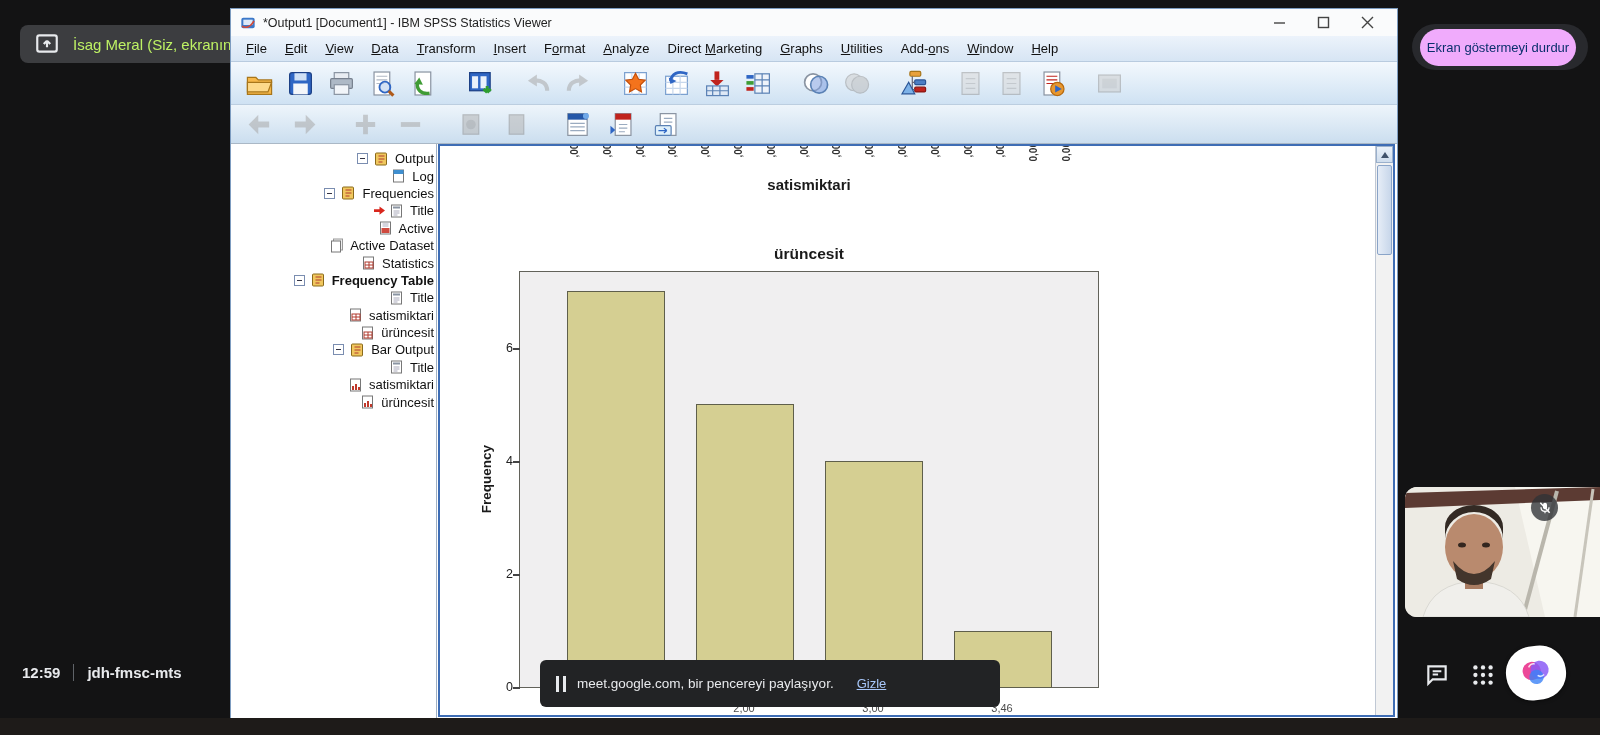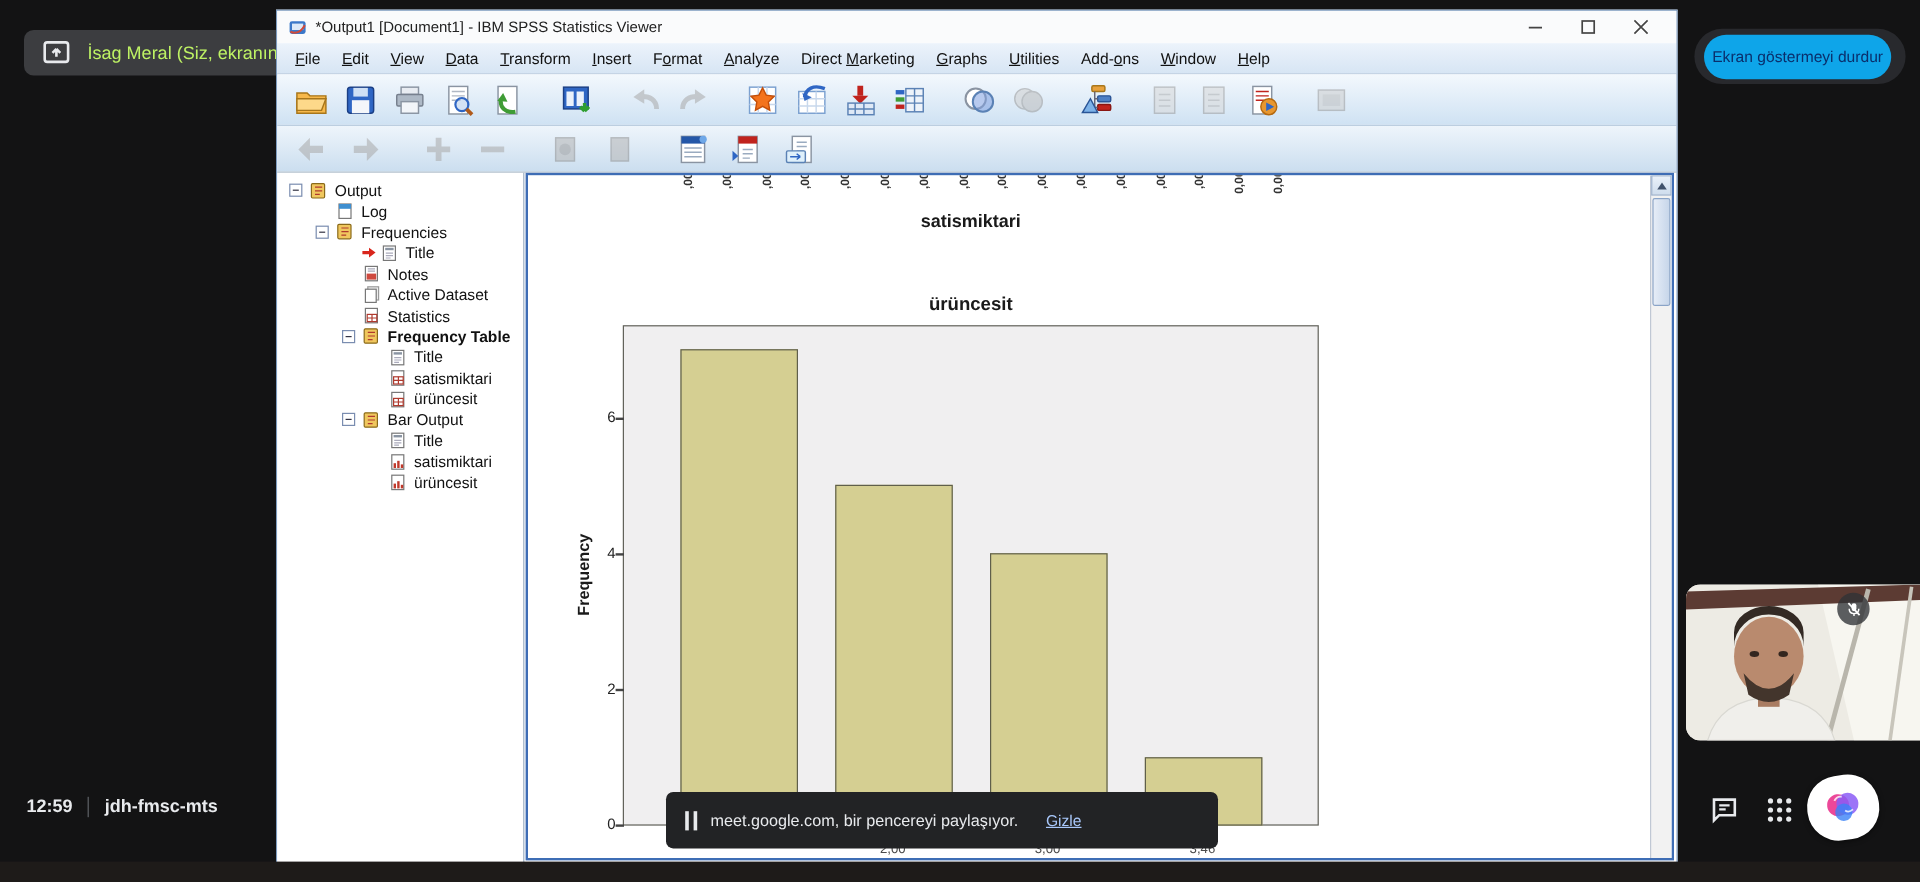--- a/index.html
+++ b/index.html
@@ -4,33 +4,33 @@
 <style>
   html,body{margin:0;padding:0;background:#000;}
   #stage{position:relative;width:1600px;height:735px;background:#131314;overflow:hidden;
          font-family:"Liberation Sans",sans-serif;}
   .abs{position:absolute;}
   
   .share-pill{left:20px;top:25px;width:250px;height:38px;background:#3c3d40;border-radius:8px;
     display:flex;align-items:center;gap:13px;padding:0 14px;color:#bef264;font-size:15px;
     white-space:nowrap;overflow:hidden;box-sizing:border-box;}
   .stop-wrap{left:1412px;top:24px;width:176px;height:46px;background:#28292d;border-radius:23px;}
-  .stop-btn{left:1420px;top:29px;width:156px;height:37px;background:#0ea5e9;border-radius:19px;
+  .stop-btn{left:1420px;top:29px;width:156px;height:37px;background:#f0abfc;border-radius:19px;
     color:#0a2f6c;font-size:13px;line-height:1.18;font-weight:500;display:flex;align-items:center;
     justify-content:center;text-align:center;cursor:pointer;}
   .meet-bottom{left:0;top:718px;width:1600px;height:17px;background:#1e1b19;}
   .time-row{left:22px;top:664px;display:flex;align-items:center;gap:13px;color:#e8eaed;
     font-size:15px;font-weight:bold;}
   .time-sep{width:1px;height:17px;background:#5f6368;}
   .meet-ic{width:26px;height:26px;}
   .brain-pill{left:1506px;top:646px;width:60px;height:54px;background:#fff;border-radius:26px;
     transform:rotate(-8deg);display:flex;align-items:center;justify-content:center;
     box-shadow:0 1px 4px rgba(0,0,0,.5);}
   
-  .notif{left:555px;top:660px;width:460px;height:47px;background:#222325;border-radius:6px;
+  .notif{left:540px;top:660px;width:460px;height:47px;background:#222325;border-radius:6px;
     display:flex;align-items:center;padding:12px 16px;gap:11px;box-sizing:border-box;z-index:40;}
   .pause-ic{display:flex;gap:4px;}
   .pause-ic i{display:block;width:3px;height:16px;background:#e8eaed;}
   .notif-msg{color:#e8eaed;font-size:13.5px;white-space:nowrap;}
   .notif-btn{height:34px;padding:0 18px;border-radius:17px;background:#a8c7fa;color:#082e6b;
     font-size:13.5px;font-weight:500;display:flex;align-items:center;margin-left:6px;
     white-space:nowrap;cursor:pointer;}
   .notif-link{color:#a8c7fa;font-size:13px;text-decoration:underline;margin-left:12px;cursor:pointer;}
   
   .cam{left:1405px;top:487px;width:195px;height:130px;border-radius:12px 0 0 12px;overflow:hidden;
@@ -54,21 +54,21 @@
   .toolbar2{position:absolute;left:0;top:96px;width:100%;height:39px;
     background:linear-gradient(#eef5fb,#cbdeef);border-bottom:1px solid #aab8c6;display:flex;
     align-items:center;padding:0 10px;gap:9px;box-sizing:border-box;}
   .tbtn{width:36px;height:33px;display:flex;align-items:center;justify-content:center;cursor:pointer;}
   .tbtn svg{width:29px;height:29px;}
   .tbtn.disabled{filter:grayscale(1);opacity:.55;}
   .tbtn.gap{margin-left:16px;}
   .spss-main{position:absolute;left:0;top:135px;right:0;bottom:0;background:#fff;}
   
   .tree{position:absolute;left:2px;top:6px;width:201px;bottom:0;font-size:13px;color:#111;overflow:hidden;}
-  .trow{height:17.4px;display:flex;align-items:center;cursor:pointer;white-space:nowrap;}
+  .trow{height:17.4px;display:flex;align-items:center;cursor:pointer;white-space:nowrap;justify-content:flex-end;}
   .texp{width:11px;height:11px;box-sizing:border-box;border:1px solid #7a8db0;background:#fff;
     display:flex;align-items:center;justify-content:center;margin-right:5px;flex:none;}
   .texp i{display:block;width:5px;height:1px;background:#334;}
   .tspacer{width:16px;flex:none;}
   .ticon{width:17px;height:16px;margin-right:5px;flex:none;}
   .tarrow{width:13px;height:11px;margin-right:2px;flex:none;}
   .tdiv{position:absolute;left:205px;top:0;bottom:0;width:1px;background:#9fb0c4;}
   
   .pane{position:absolute;left:207px;top:0;right:2px;bottom:2px;border:2px solid #3e6db5;
     background:#fff;overflow:hidden;}
@@ -391,21 +391,21 @@
             </svg>
             <span>Title</span>
           </div>
           <div class="trow" style="padding-left: 52px;">
             <span class="tspacer"></span>
             <svg class="ticon" viewBox="0 0 16 16">
               <rect x="3" y="2" width="10" height="12" fill="#fff" stroke="#777"></rect>
               <path d="M5 4h6M5 6h6" stroke="#aab"></path>
               <rect x="4" y="8" width="8" height="5" fill="#cf4a3f"></rect>
             </svg>
-            <span>Notes</span>
+            <span>Active</span>
           </div>
           <div class="trow" style="padding-left: 52px;">
             <span class="tspacer"></span>
             <svg class="ticon" viewBox="0 0 16 16">
               <rect x="5" y="1" width="9" height="11" fill="#eee" stroke="#999"></rect>
               <rect x="3" y="3" width="9" height="11" fill="#fff" stroke="#777"></rect>
             </svg>
             <span>Active Dataset</span>
           </div>
           <div class="trow" style="padding-left: 52px;">

